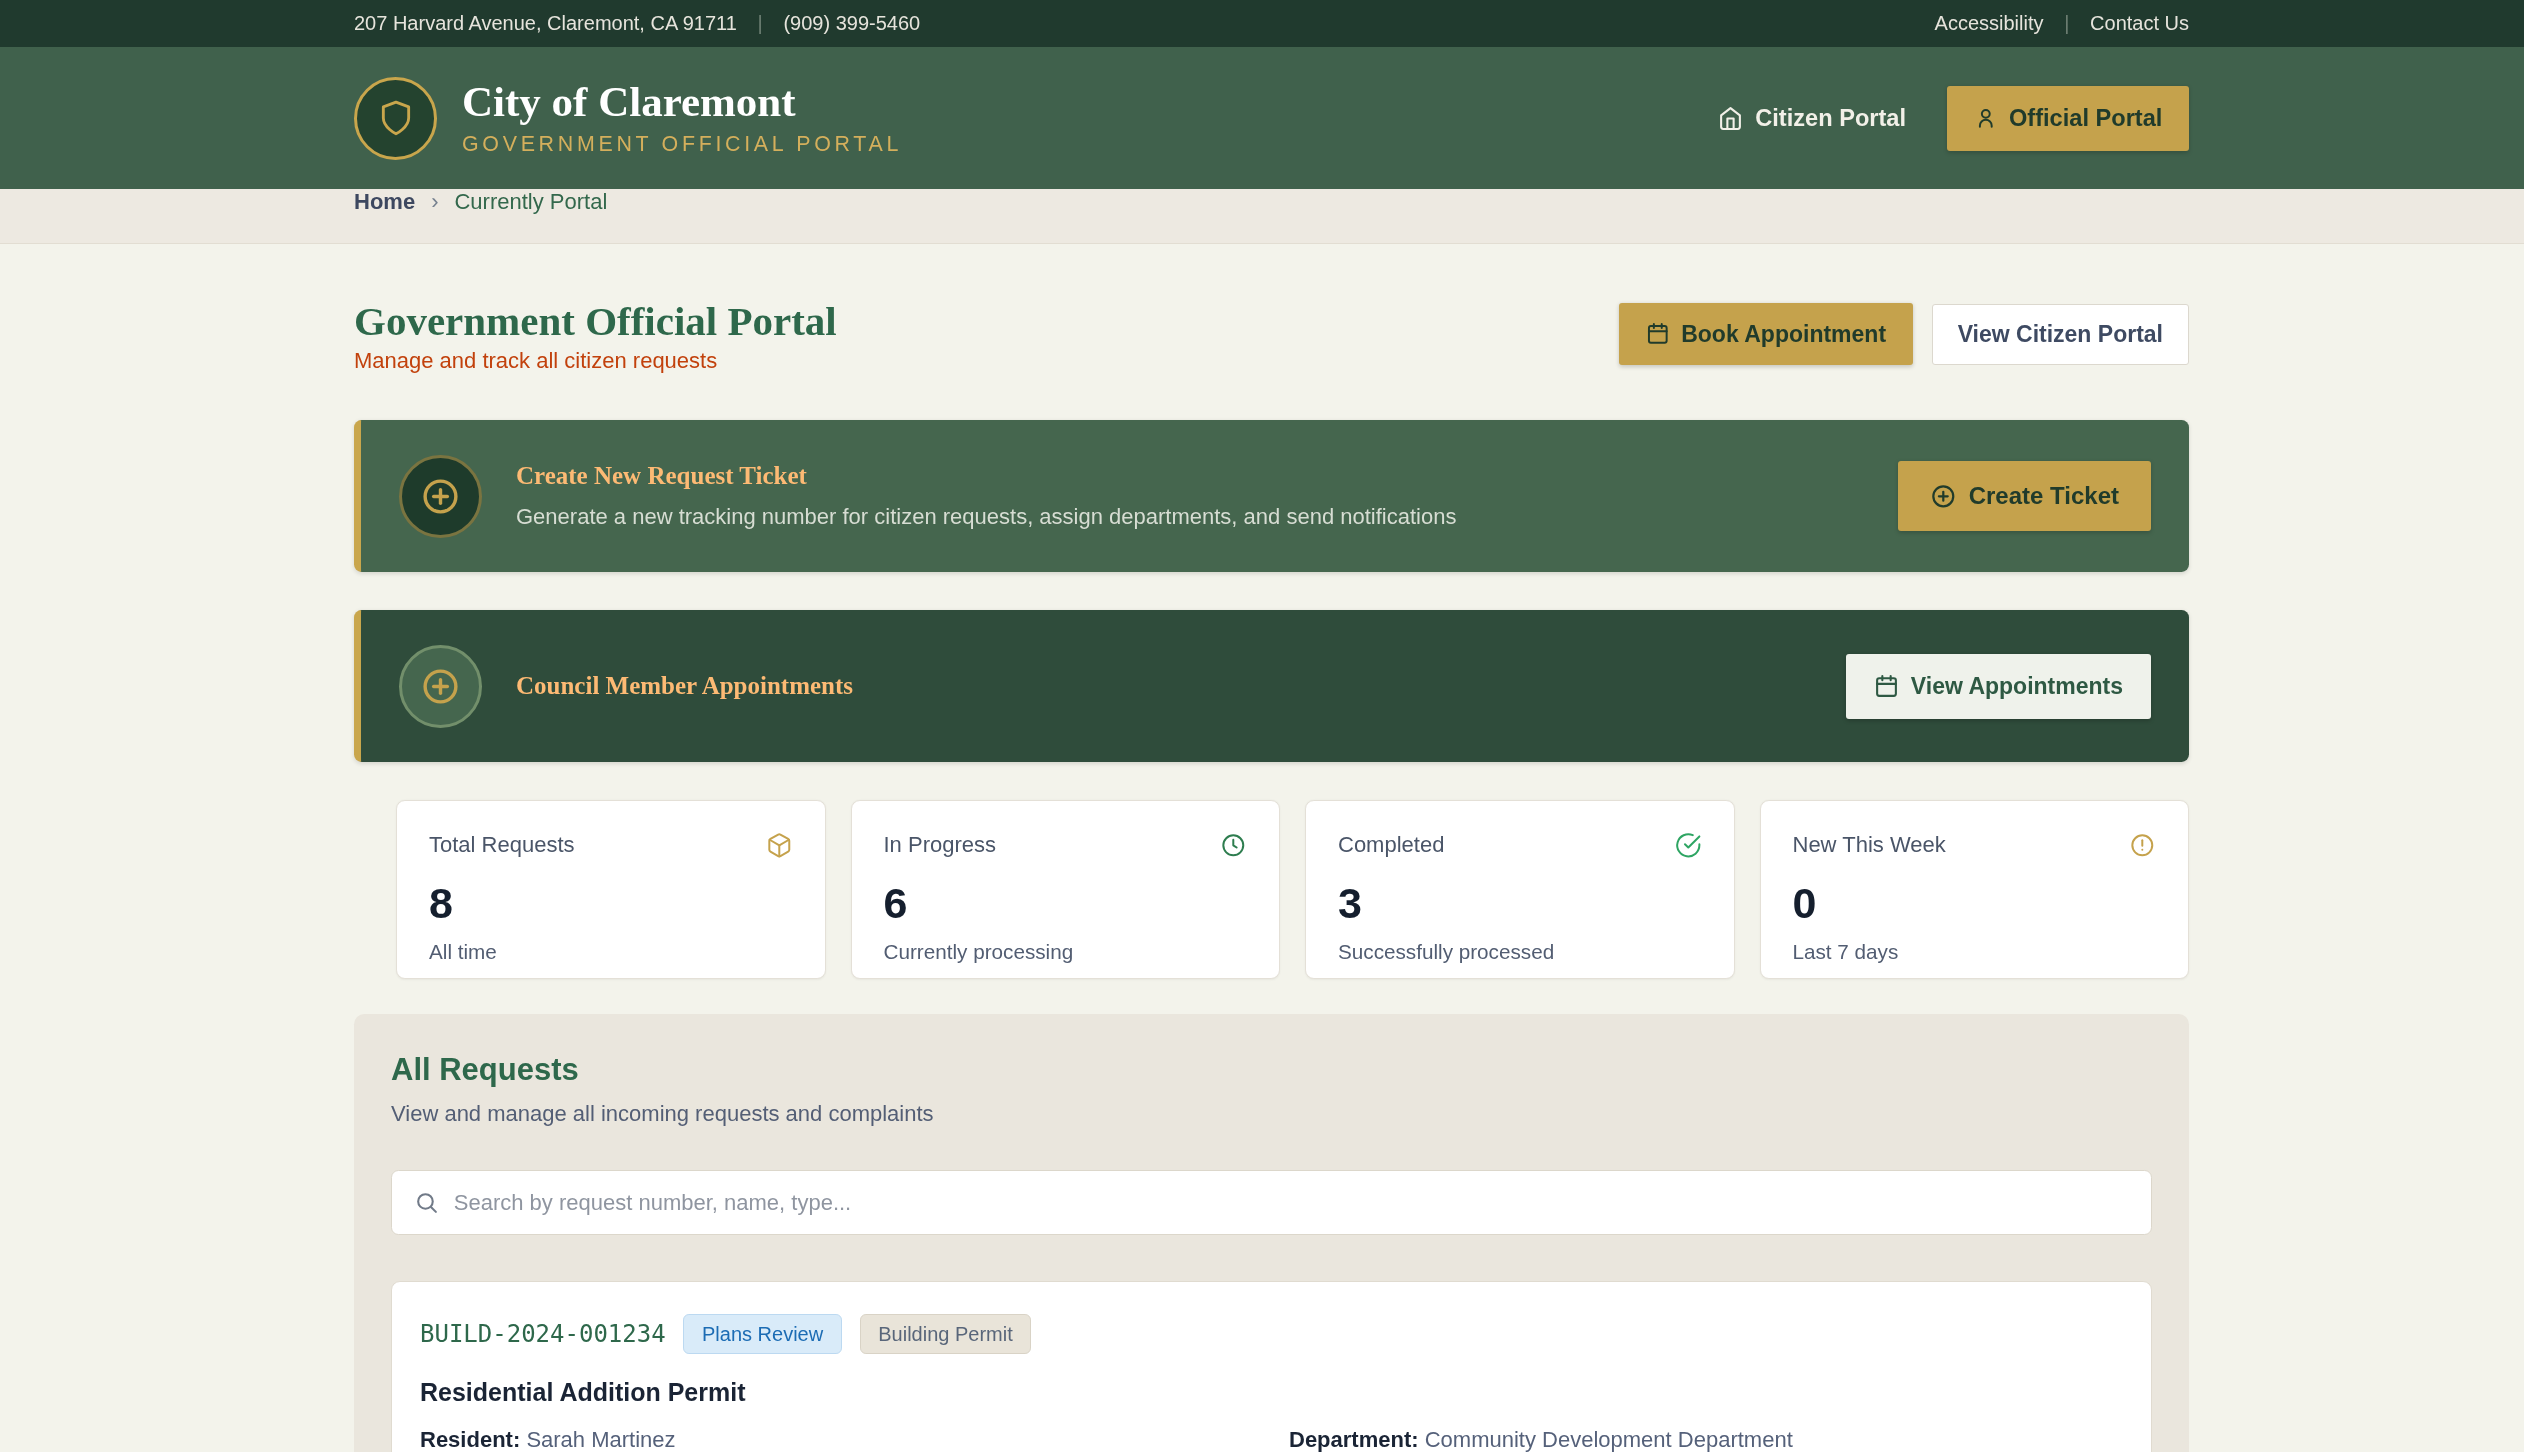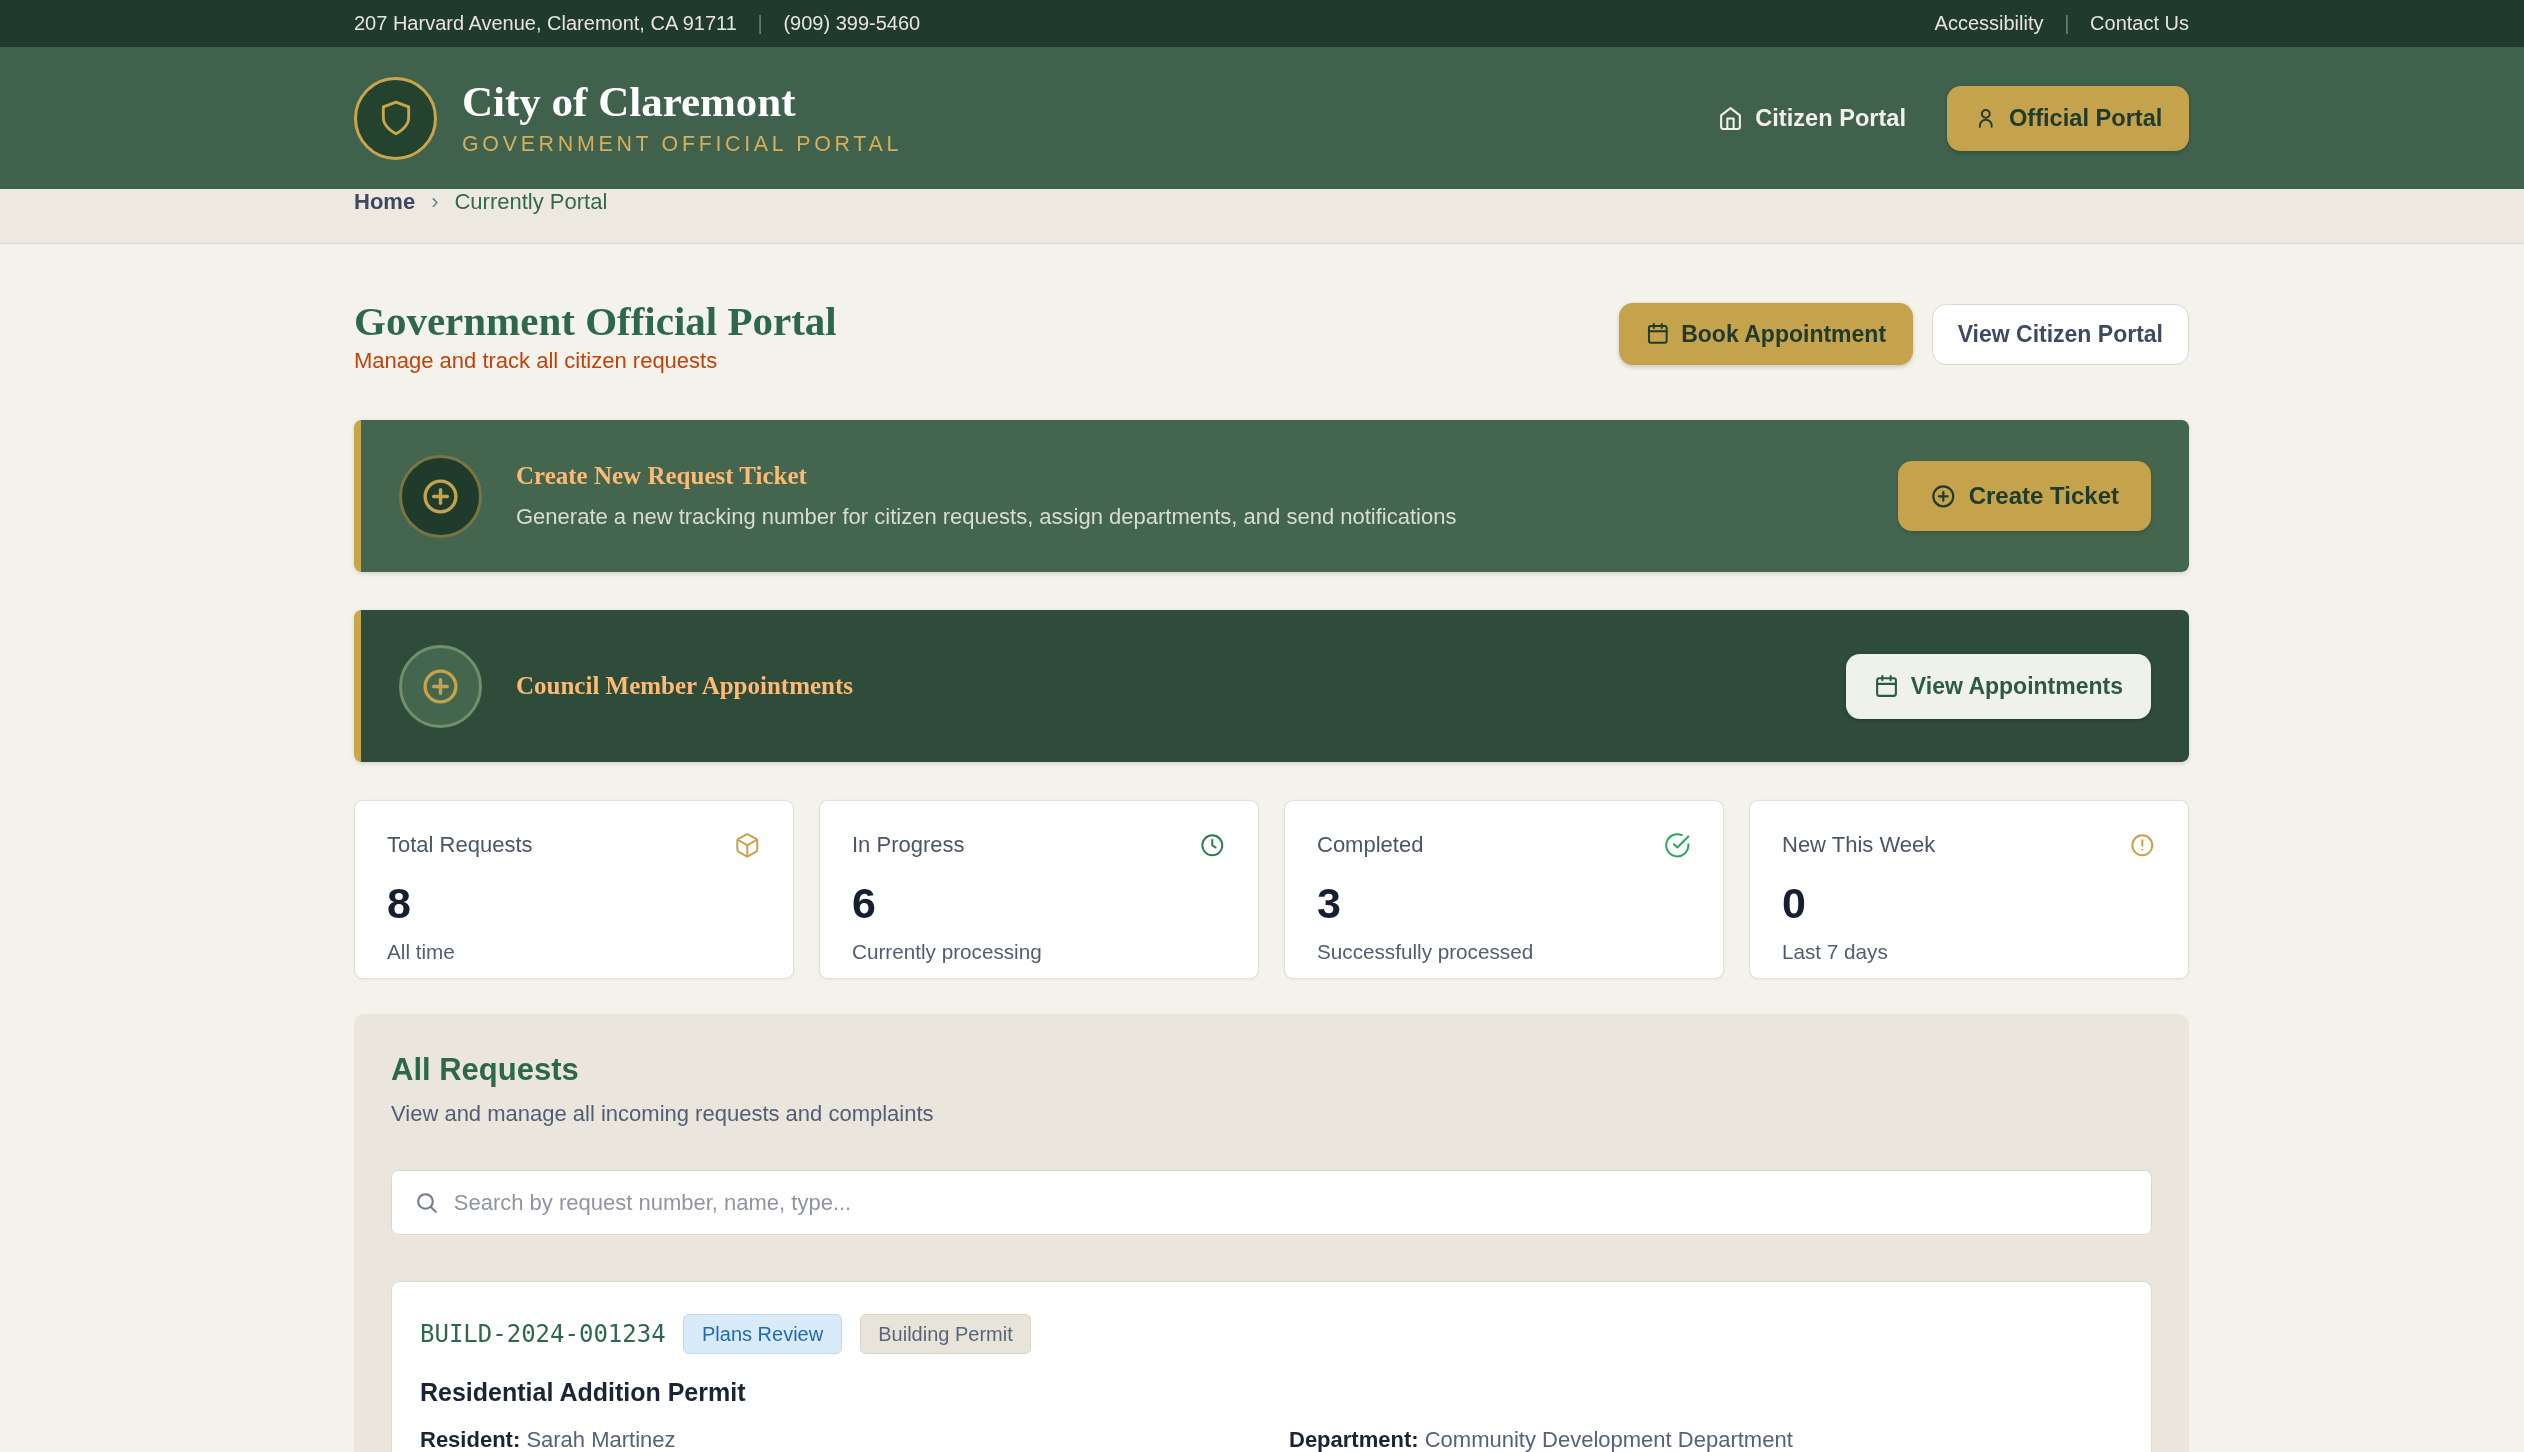--- a/index.html
+++ b/index.html
@@ -27,21 +27,21 @@
   .brand { display:flex; align-items:center; gap:25px; }
   .logo-circle {
     width:83px; height:83px; border-radius:50%; background:#24432F;
     border:3.7px solid #C9A64C; display:flex; align-items:center; justify-content:center;
     flex:0 0 auto;
   }
   .city-title { font-family:"Liberation Serif", serif; font-weight:bold; font-size:43px; color:#FFFFFF; line-height:1.05; }
   .tagline { font-size:21.4px; color:#D4AF5C; letter-spacing:3.7px; margin-top:7.4px; }
   .header-actions { display:flex; align-items:center; gap:41px; }
   .citizen-link { display:flex; align-items:center; gap:11.8px; color:#F2F0E8; font-size:23.6px; font-weight:600; cursor:pointer; }
-  .btn { display:inline-flex; align-items:center; gap:11.8px; border-radius:14px; cursor:pointer; border:none; white-space:nowrap; }
+  .btn { display:inline-flex; align-items:center; gap:11.8px; border-radius:3px; cursor:pointer; border:none; white-space:nowrap; }
   .btn-gold { background:#C5A24C; color:#203B2B; font-weight:bold; box-shadow:0 1.5px 4.4px rgba(0,0,0,.18); }
   .official-btn { font-size:23.6px; padding:19px 26.6px; }
 
   
   .breadcrumb-bar { background:#EDE9E1; height:55px; display:flex; align-items:flex-start; border-bottom:0.7px solid #E2DDD2; }
   .breadcrumb { display:flex; align-items:center; gap:16px; font-size:22px; }
   .crumb-home { color:#3D4860; font-weight:700; cursor:pointer; }
   .crumb-sep { color:#76818F; }
   .crumb-current { color:#33684C; }
 
@@ -65,21 +65,21 @@
   .banner-badge { width:83px; height:83px; border-radius:50%; display:flex; align-items:center; justify-content:center; flex:0 0 auto; }
   .badge--dark  { background:#1E3B2B; border:3px solid #7A7440; }
   .badge--light { background:#45664E; border:3px solid #728F6B; }
   .banner-title { font-family:"Liberation Serif", serif; font-weight:bold; font-size:25px; color:#fdba74; }
   .banner-desc { font-size:22px; color:#D7DDD3; margin-top:13.3px; }
   .banner-action { margin-left:auto; }
   .create-ticket-btn { font-size:24px; padding:20.7px 32px; }
   .view-appts-btn { background:#EFF2EB; color:#2E5943; font-size:23px; font-weight:600; padding:19px 28px; box-shadow:0 1.5px 4.4px rgba(0,0,0,.2); }
 
   
-  .stats { display:flex; gap:25px; margin-bottom:35px; }
+  .stats { display:flex; gap:25px; margin-bottom:35px;margin-left:42px; }
   .stat-card {
     flex:1; background:#FFFFFF; border:1.5px solid #E4E0D7; border-radius:8.9px;
     height:179px; padding:31px 32px; box-shadow:0 0.7px 2.2px rgba(0,0,0,.05);
   }
   .stat-top { display:flex; justify-content:space-between; align-items:center; font-size:22px; color:#4A5568; }
   .stat-value { font-size:43px; font-weight:bold; color:#151F2E; margin-top:20.7px; }
   .stat-sub { font-size:20.7px; color:#525D72; margin-top:11.8px; }
   .ic-gold { color:#C5A24C; } .ic-green { color:#2E7D4F; } .ic-success { color:#2EA563; }
 
   

